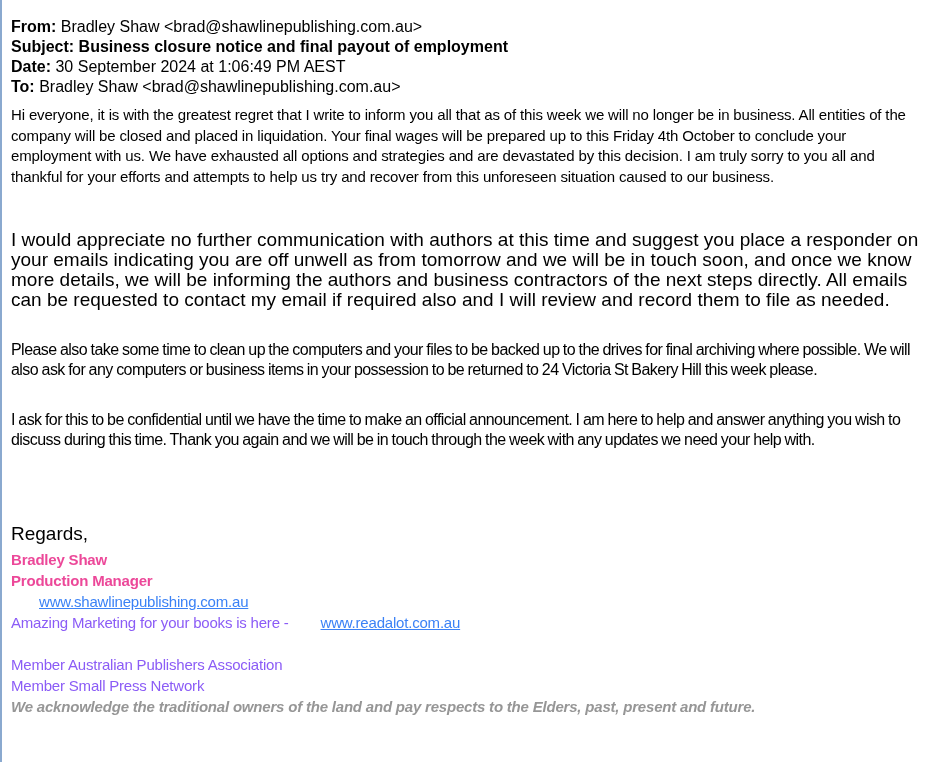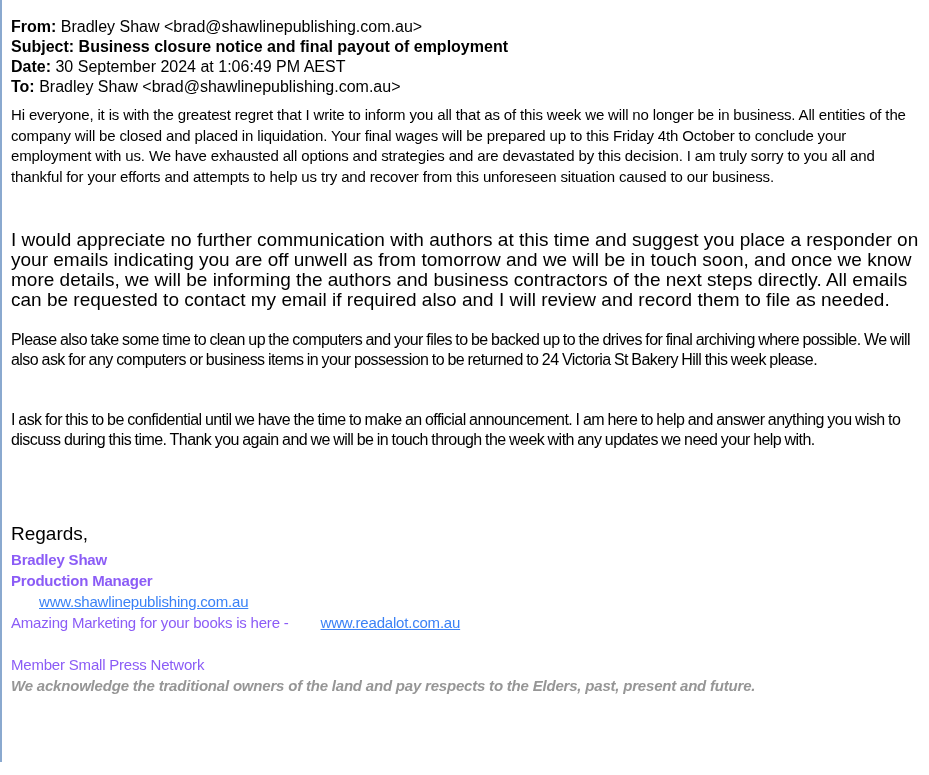--- a/index.html
+++ b/index.html
@@ -56,21 +56,21 @@
     word-spacing: -0.5px;
   }
   .sig {
     position: absolute;
     left: 9px;
     font-family: "Liberation Sans", sans-serif;
     font-size: 15px;
     line-height: 21px;
     letter-spacing: -0.2px;
   }
-  .sig .bold { font-weight: bold; color: #8b5cf6; }
+  .sig .bold { font-weight: bold; color: #ec4899; }
   .sig .black { color: #000; }
   .sig .grey { color: #8b5cf6; }
   .sig a {
     color: #3b82f6;
     text-decoration: underline;
     margin-left: 28px;
   }
   .sig .italic-bold {
     font-style: italic;
     font-weight: bold;
@@ -95,29 +95,30 @@
     </div>
     <div class="hdr-line">
       <b>To:</b><span> Bradley Shaw &lt;brad@shawlinepublishing.com.au&gt;</span>
     </div>
   </div>
 
   <div class="para calibri" style="top:105px;">Hi everyone, it is with the greatest regret that I write to inform you all that as of this week we will no longer be in business. All entities of the company will be closed and placed in liquidation. Your final wages will be prepared up to this Friday 4th October to conclude your employment with us. We have exhausted all options and strategies and are devastated by this decision. I am truly sorry to you all and thankful for your efforts and attempts to help us try and recover from this unforeseen situation caused to our business.</div>
 
   <div class="para arial" style="top:230px;">I would appreciate no further communication with authors at this time and suggest you place a responder on your emails indicating you are off unwell as from tomorrow and we will be in touch soon, and once we know more details, we will be informing the authors and business contractors of the next steps directly. All emails can be requested to contact my email if required also and I will review and record them to file as needed.</div>
 
-  <div class="para arial-narrow" style="top:330px;">Please also take some time to clean up the computers and your files to be backed up to the drives for final archiving where possible. We will also ask for any computers or business items in your possession to be returned to 24 Victoria St Bakery Hill this week please.</div>
+  <div class="para arial-narrow" style="top:340px;">Please also take some time to clean up the computers and your files to be backed up to the drives for final archiving where possible. We will also ask for any computers or business items in your possession to be returned to 24 Victoria St Bakery Hill this week please.</div>
 
   <div class="para arial-narrow" style="top:410px;">I ask for this to be confidential until we have the time to make an official announcement. I am here to help and answer anything you wish to discuss during this time. Thank you again and we will be in touch through the week with any updates we need your help with.</div>
 
   <div class="para arial" style="top:512px;margin-top:12px;">Regards,</div>
 
   <div class="sig" style="top:549px;">
     <span class="line bold">Bradley Shaw</span>
     <span class="line bold">Production Manager</span>
     <span class="line"><a>www.shawlinepublishing.com.au</a></span>
     <span class="line"><span class="grey">Amazing Marketing for your books is here - </span><a>www.readalot.com.au</a></span>
     <span class="line">&nbsp;</span>
+    <span class="line grey">Member Australian Publishers Association</span>
     <span class="line grey">Member Small Press Network</span>
     <span class="line italic-bold">We acknowledge the traditional owners of the land and pay respects to the Elders, past, present and future.</span>
   </div>
 
 </div>
 
 </body></html>

